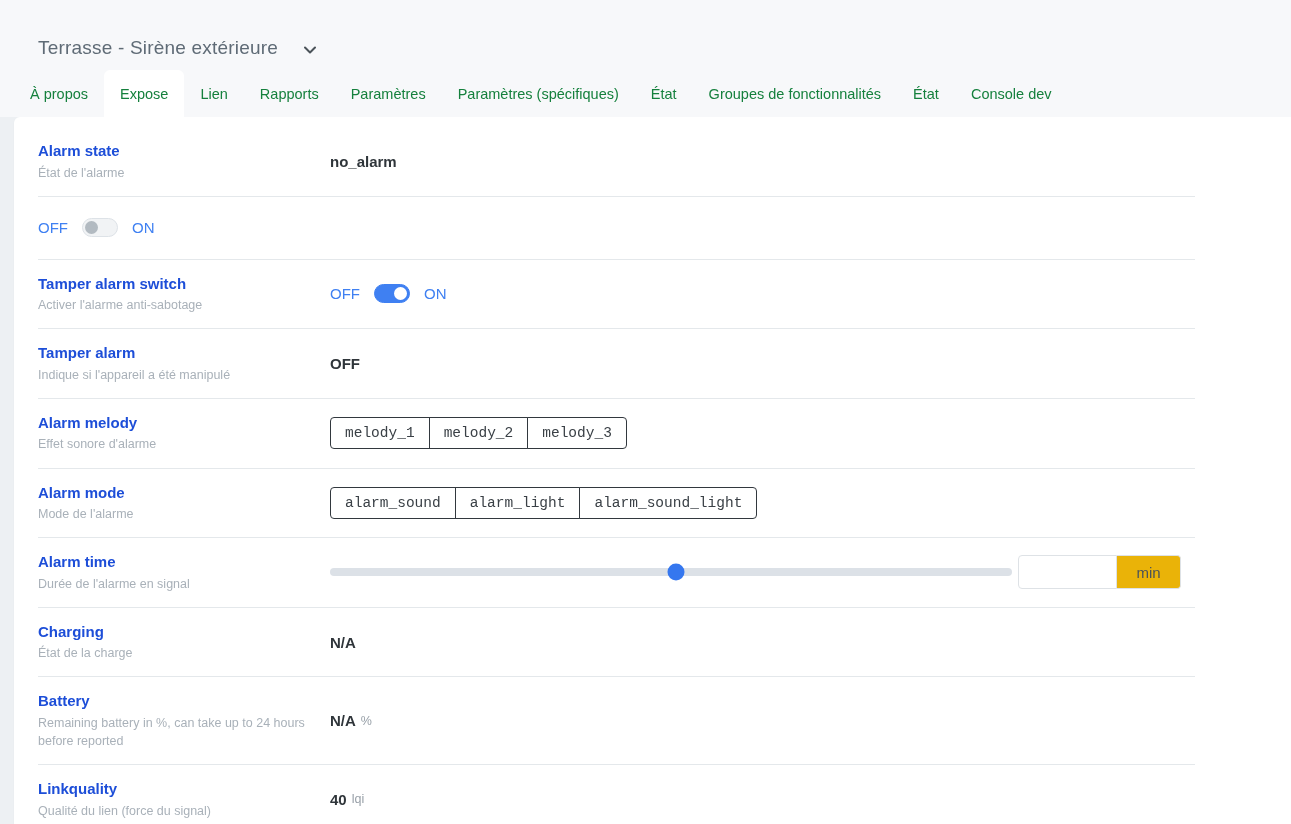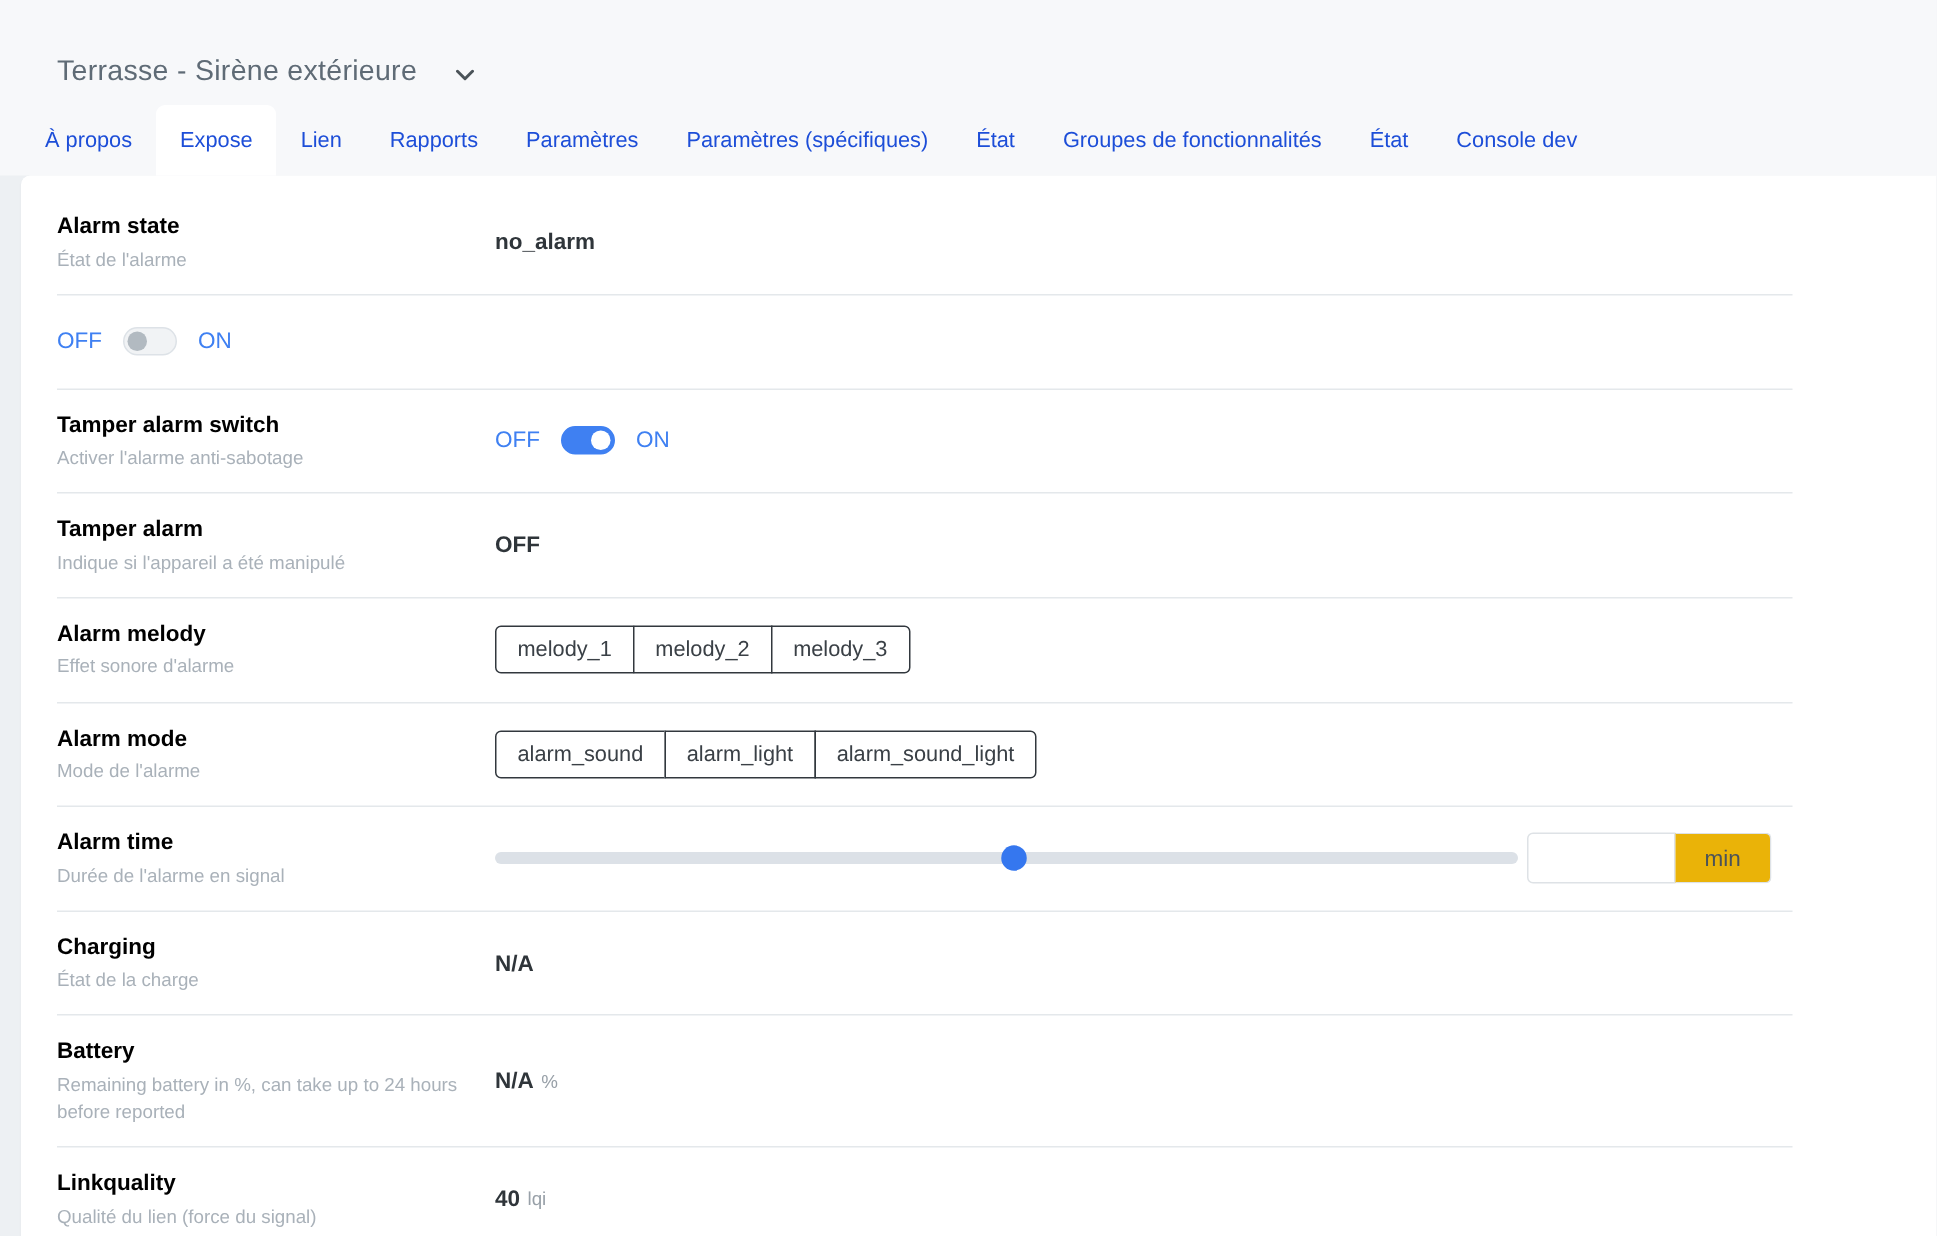--- a/index.html
+++ b/index.html
@@ -13,37 +13,37 @@
   .top-region { background:#f7f8fa; height:117px; }
   .page-title-wrap {
     display:flex; align-items:center; gap:26px;
     padding:26px 0 0 38px; height:70px;
   }
   .page-title { font-size:19px; color:#5f6b76; font-weight:400; letter-spacing:.2px; }
   .chevron { color:#4b5359; display:inline-flex; margin-top:4px; }
   .tabs { display:flex; padding-left:14px; height:47px; align-items:stretch; }
   .tab {
     padding:0 16px; display:flex; align-items:center;
-    font-size:14.5px; color:#1d4ed8; cursor:pointer; white-space:nowrap;
+    font-size:14.5px; color:#15803d; cursor:pointer; white-space:nowrap;
   }
   .tab.active { background:#ffffff; border-radius:6px 6px 0 0; }
 
   .card {
     background:#ffffff; margin-left:14px; width:1277px;
     border-radius:0 0 6px 6px; border-top-left-radius:6px;
     min-height:695px; box-shadow:0 1px 2px rgba(0,0,0,.04);
     padding:10px 24px 18px 24px;
   }
   .rows { width:1157px; }
   .row {
     display:flex; align-items:center;
     padding:14px 0; border-bottom:1px solid #e4e8eb; min-height:63px;
   }
   .row-label { width:292px; padding-right:18px; }
-  .row-title { font-size:15px; font-weight:700; color:#000000; line-height:1.3; }
+  .row-title { font-size:15px; font-weight:700; color:#1d4ed8; line-height:1.3; }
   .row-desc { font-size:12.5px; color:#a9b1b9; margin-top:3px; line-height:1.45; }
   .row-value { flex:1; display:flex; align-items:center; font-size:15px; font-weight:700; color:#2f353a; }
   .unit { font-size:12.5px; color:#98a0a8; font-weight:400; margin-left:5px; }
 
   
   .switch-label { color:#3f80f2; font-size:15px; font-weight:400; }
   .switch {
     width:36px; height:19px; border-radius:10px; margin:0 14px;
     position:relative; cursor:pointer; display:inline-block;
   }
@@ -55,21 +55,21 @@
   .switch.on { background:#3f80f2; border:1px solid #3f80f2; }
   .switch.on::after {
     content:""; position:absolute; right:2px; top:2px;
     width:13px; height:13px; border-radius:50%; background:#ffffff;
   }
 
   
   .btn-group { display:inline-flex; }
   .btn {
     background:#ffffff; border:1px solid #32383e; color:#3a4046;
-    font-size:14.5px; font-family:Liberation Sans, sans-serif;
+    font-size:14.5px; font-family:Liberation Mono, monospace;
     padding:6px 14px; margin-left:-1px; cursor:pointer; line-height:1.25;
   }
   .btn:first-child { border-radius:4px 0 0 4px; margin-left:0; }
   .btn:last-child { border-radius:0 4px 4px 0; }
 
   
   .slider-row-value { flex:1; display:flex; align-items:center; }
   .slider-track {
     position:relative; width:682px; height:8px;
     background:#dce1e7; border-radius:4px; cursor:pointer;

